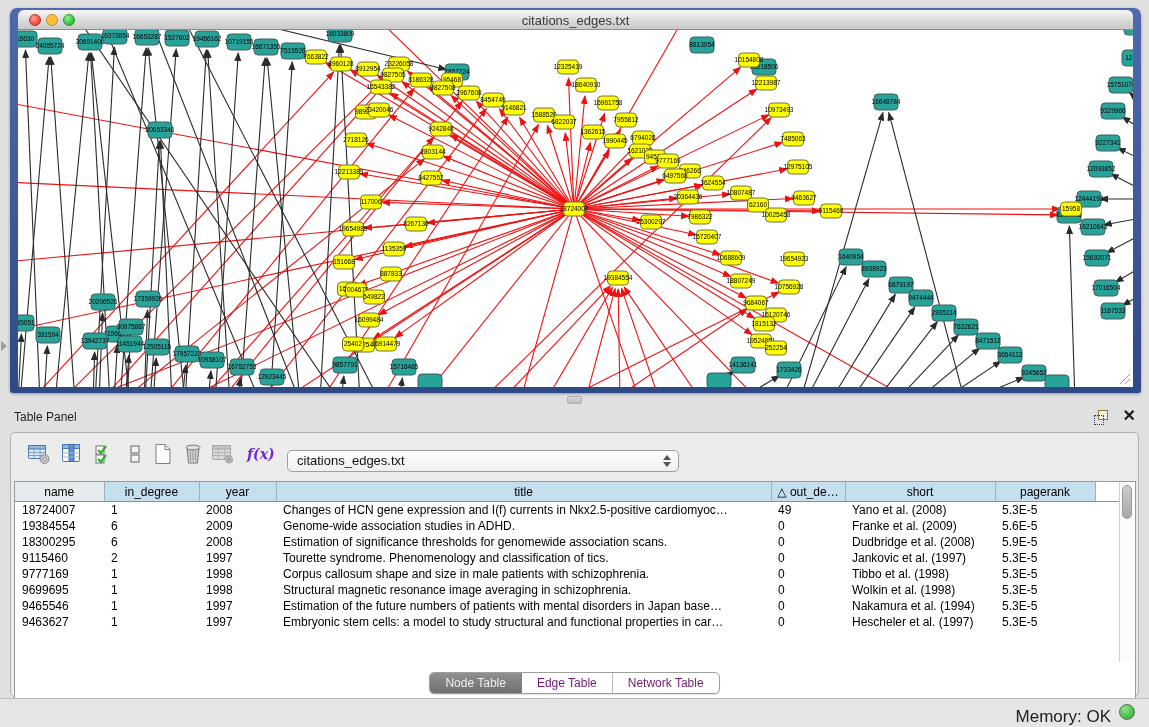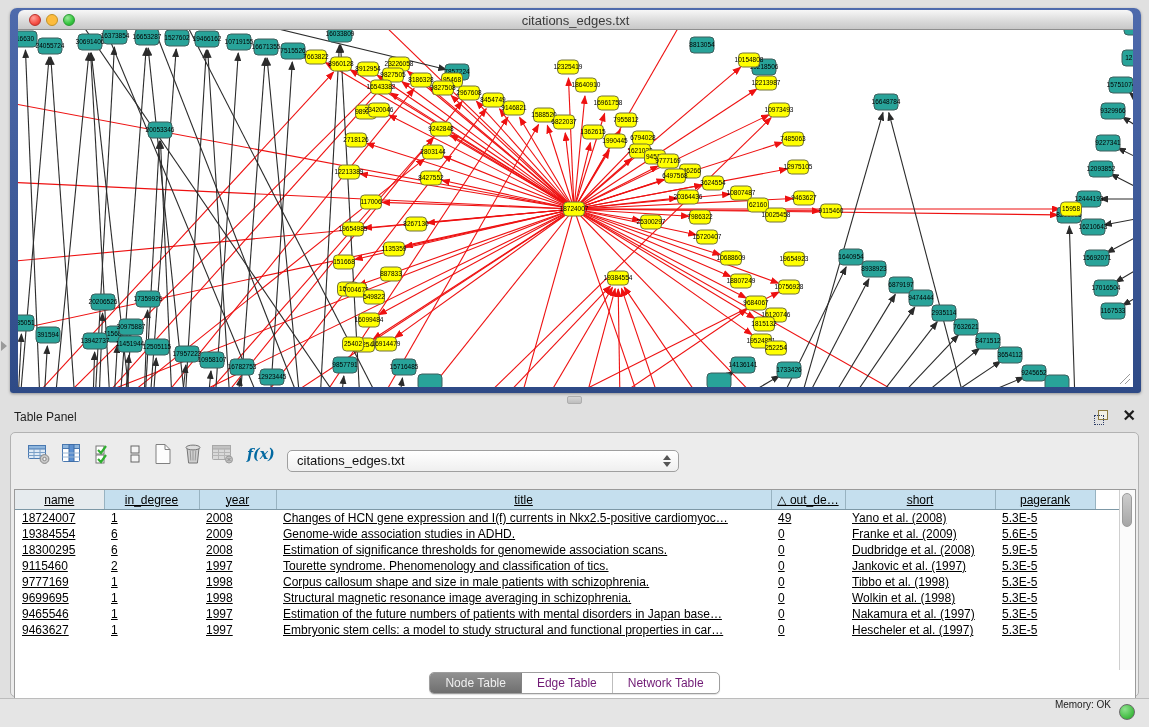--- a/index.html
+++ b/index.html
@@ -35,50 +35,50 @@
   .panel-title{position:absolute;left:14px;top:6px;font-size:12px;color:#1e1e1e;text-align:center;}
   .float-ic{position:absolute;right:40px;top:6px;width:15px;height:15px;}
   .float-ic .sq1{position:absolute;left:4px;top:0;width:8px;height:8px;border:1.5px solid #8d7b40;background:#f2f0e6;}
   .float-ic .sq2{position:absolute;left:0;top:5px;width:8px;height:8px;border:1.5px dotted #2c3d66;}
   .close-x{position:absolute;right:13px;top:3px;font-size:16px;font-weight:bold;color:#1c1c1c;line-height:18px;}
 
   
   .panel-body{position:absolute;left:10px;top:432px;width:1129px;height:265px;box-sizing:border-box;
     background:#ececec;border:1px solid #b2b2b2;border-radius:5px;}
   .tool{position:absolute;top:9px;width:24px;height:24px;}
-  .fx{font-family:"DejaVu Serif",serif;font-style:italic;font-weight:bold;font-size:14px;color:#0369a1;}
+  .fx{font-family:"DejaVu Serif",serif;font-style:italic;font-weight:bold;font-size:14px;color:#6d28d9;}
   .combo{position:absolute;left:276px;top:17px;width:392px;height:22px;box-sizing:border-box;
     background:linear-gradient(#ffffff,#efefef);border:1px solid #9f9f9f;border-radius:5px;
     font-size:13px;color:#111;line-height:20px;padding-left:9px;}
   .stepper{position:absolute;right:7px;top:3px;width:9px;height:14px;}
   .stepper .up{position:absolute;left:1px;top:1px;width:0;height:0;border-left:4px solid transparent;border-right:4px solid transparent;border-bottom:5px solid #555;}
   .stepper .dn{position:absolute;left:1px;bottom:1px;width:0;height:0;border-left:4px solid transparent;border-right:4px solid transparent;border-top:5px solid #555;}
 
-  .tablewrap{position:absolute;left:3px;top:56px;width:1122px;height:227px;box-sizing:border-box;
-    background:#fff;border:1px solid #9a9a9a;overflow:hidden;text-decoration:underline;}
+  .tablewrap{position:absolute;left:3px;top:48px;width:1122px;height:227px;box-sizing:border-box;
+    background:#fff;border:1px solid #9a9a9a;overflow:hidden;}
   table.grid{border-collapse:collapse;table-layout:fixed;width:1105px;font-size:12px;color:#000;}
   table.grid th{height:19px;background:#c5dfee;border-right:1px solid #98b3c1;border-bottom:1px solid #7d98a6;
     font-weight:normal;text-align:center;overflow:hidden;white-space:nowrap;padding:0 2px;}
   table.grid th.first{background:#e6ebee;}
   table.grid th.filler{background:#ffffff;border-right:none;}
   table.grid td{height:16px;padding:0 2px 0 7px;white-space:nowrap;overflow:hidden;}
   .vscroll{position:absolute;right:0;top:0;width:15px;height:180px;background:#fbfbfb;border-left:1px solid #cfcfcf;}
   .vthumb{position:absolute;left:2px;top:3px;width:10px;height:34px;border-radius:6px;
     background:linear-gradient(#cdcdcd,#a6a6a6);border:1px solid #9b9b9b;box-sizing:border-box;}
 
   .tabsrow{position:absolute;left:0;top:239px;width:100%;text-align:center;}
   .tabgroup{display:inline-flex;border:1px solid #9e9e9e;border-radius:5px;overflow:hidden;background:#fff;height:20px;
     box-shadow:0 1px 1px rgba(0,0,0,.12);}
   .tab{font-size:12px;line-height:20px;padding:0 15px;color:#701a75;border-right:1px solid #bdbdbd;}
   .tab:last-child{border-right:none;}
   .tab.sel{background:linear-gradient(#909090,#6f6f6f);color:#efefef;border-right:1px solid #828282;}
 
   
   .statusbar{position:absolute;left:0;top:698px;width:1149px;height:29px;background:#e5e5e5;border-top:1px solid #bcbcbc;box-sizing:border-box;}
-  .mem{position:absolute;right:38px;top:0;font-size:10px;color:#222;}
+  .mem{position:absolute;right:38px;top:8px;font-size:17px;color:#222;}
   .memdot{position:absolute;right:14px;top:5px;width:16px;height:16px;border-radius:50%;box-sizing:border-box;
     border:1px solid #6a6a6a;background:radial-gradient(circle at 35% 30%,#8ee28e,#44bd44 65%,#2f9e2f);}
 </style>
 </head>
 <body>
 
 <div class="net-frame">
   <div class="mac-titlebar">
     <span class="tl r"></span>
     <span class="tl y"></span>
@@ -940,21 +940,21 @@
             <td>Wolkin et al. (1998)</td>
             <td>5.3E-5</td>
             <td></td>
           </tr>
           <tr>
             <td>9465546</td>
             <td>1</td>
             <td>1997</td>
             <td>Estimation of the future numbers of patients with mental disorders in Japan base…</td>
             <td>0</td>
-            <td>Nakamura et al. (1997)</td>
+            <td>Nakamura et al. (1994)</td>
             <td>5.3E-5</td>
             <td></td>
           </tr>
           <tr>
             <td>9463627</td>
             <td>1</td>
             <td>1997</td>
             <td>Embryonic stem cells: a model to study structural and functional properties in car…</td>
             <td>0</td>
             <td>Hescheler et al. (1997)</td>

